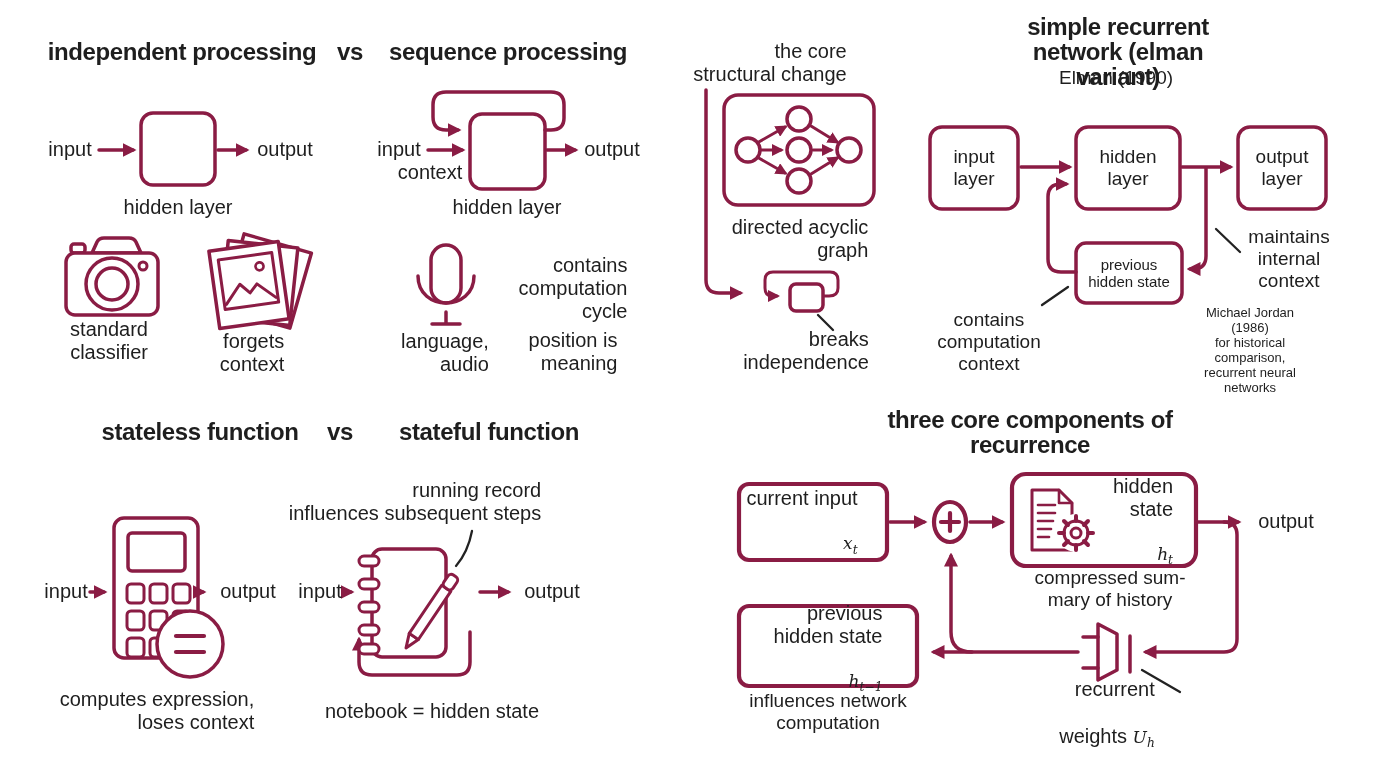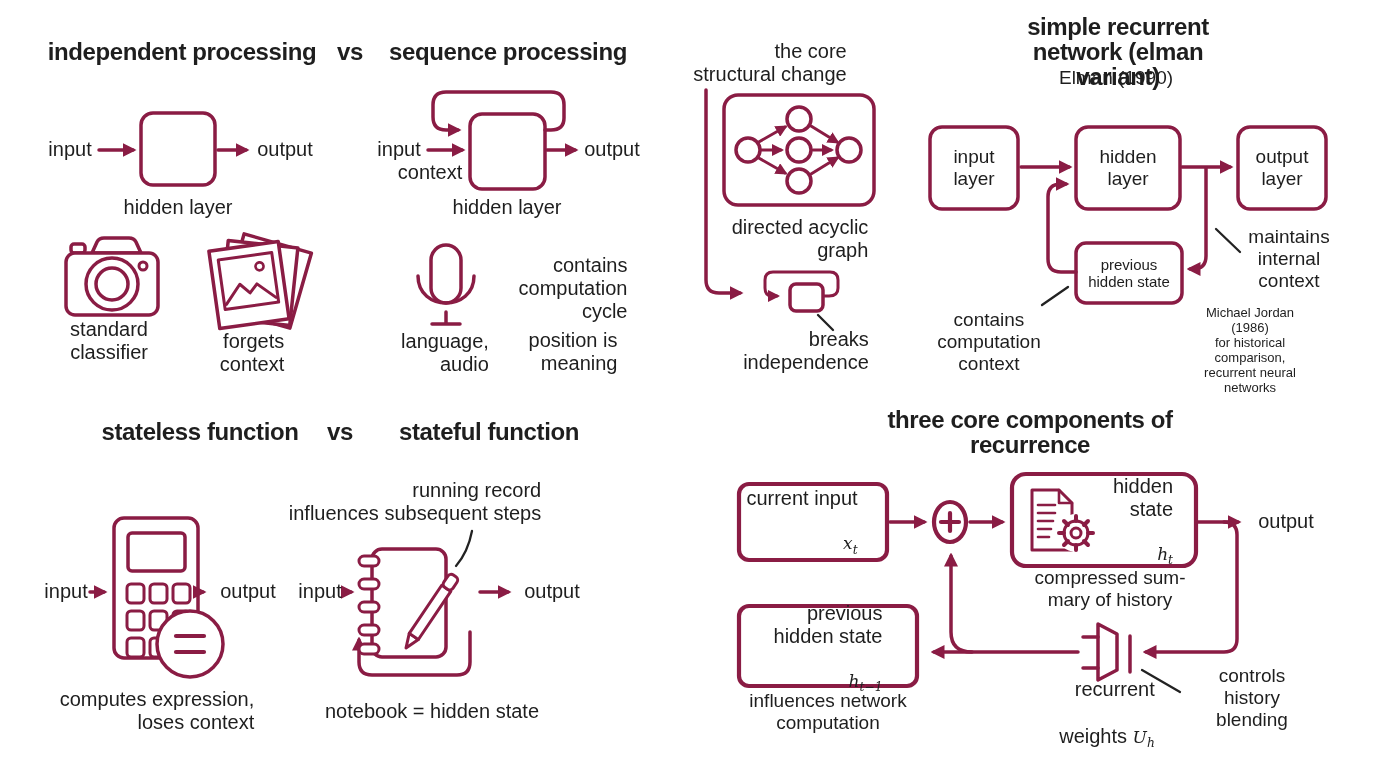--- a/index.html
+++ b/index.html
@@ -286,16 +286,14 @@
 </div>
 
 <div class="lbl t19" style="left:828px;top:712px">influences network
 computation</div>
 
 <div class="lbl t20" style="left:1107px;top:714px">
   <div>recurrent</div>
   <div><span>weights </span><span class="math"><span>U</span><sub>h</sub></span></div>
 </div>
 
-<div class="lbl t19" style="left:1252px;top:698px">controls history
-blending</div>
 
 </div>
 
 </body></html>

